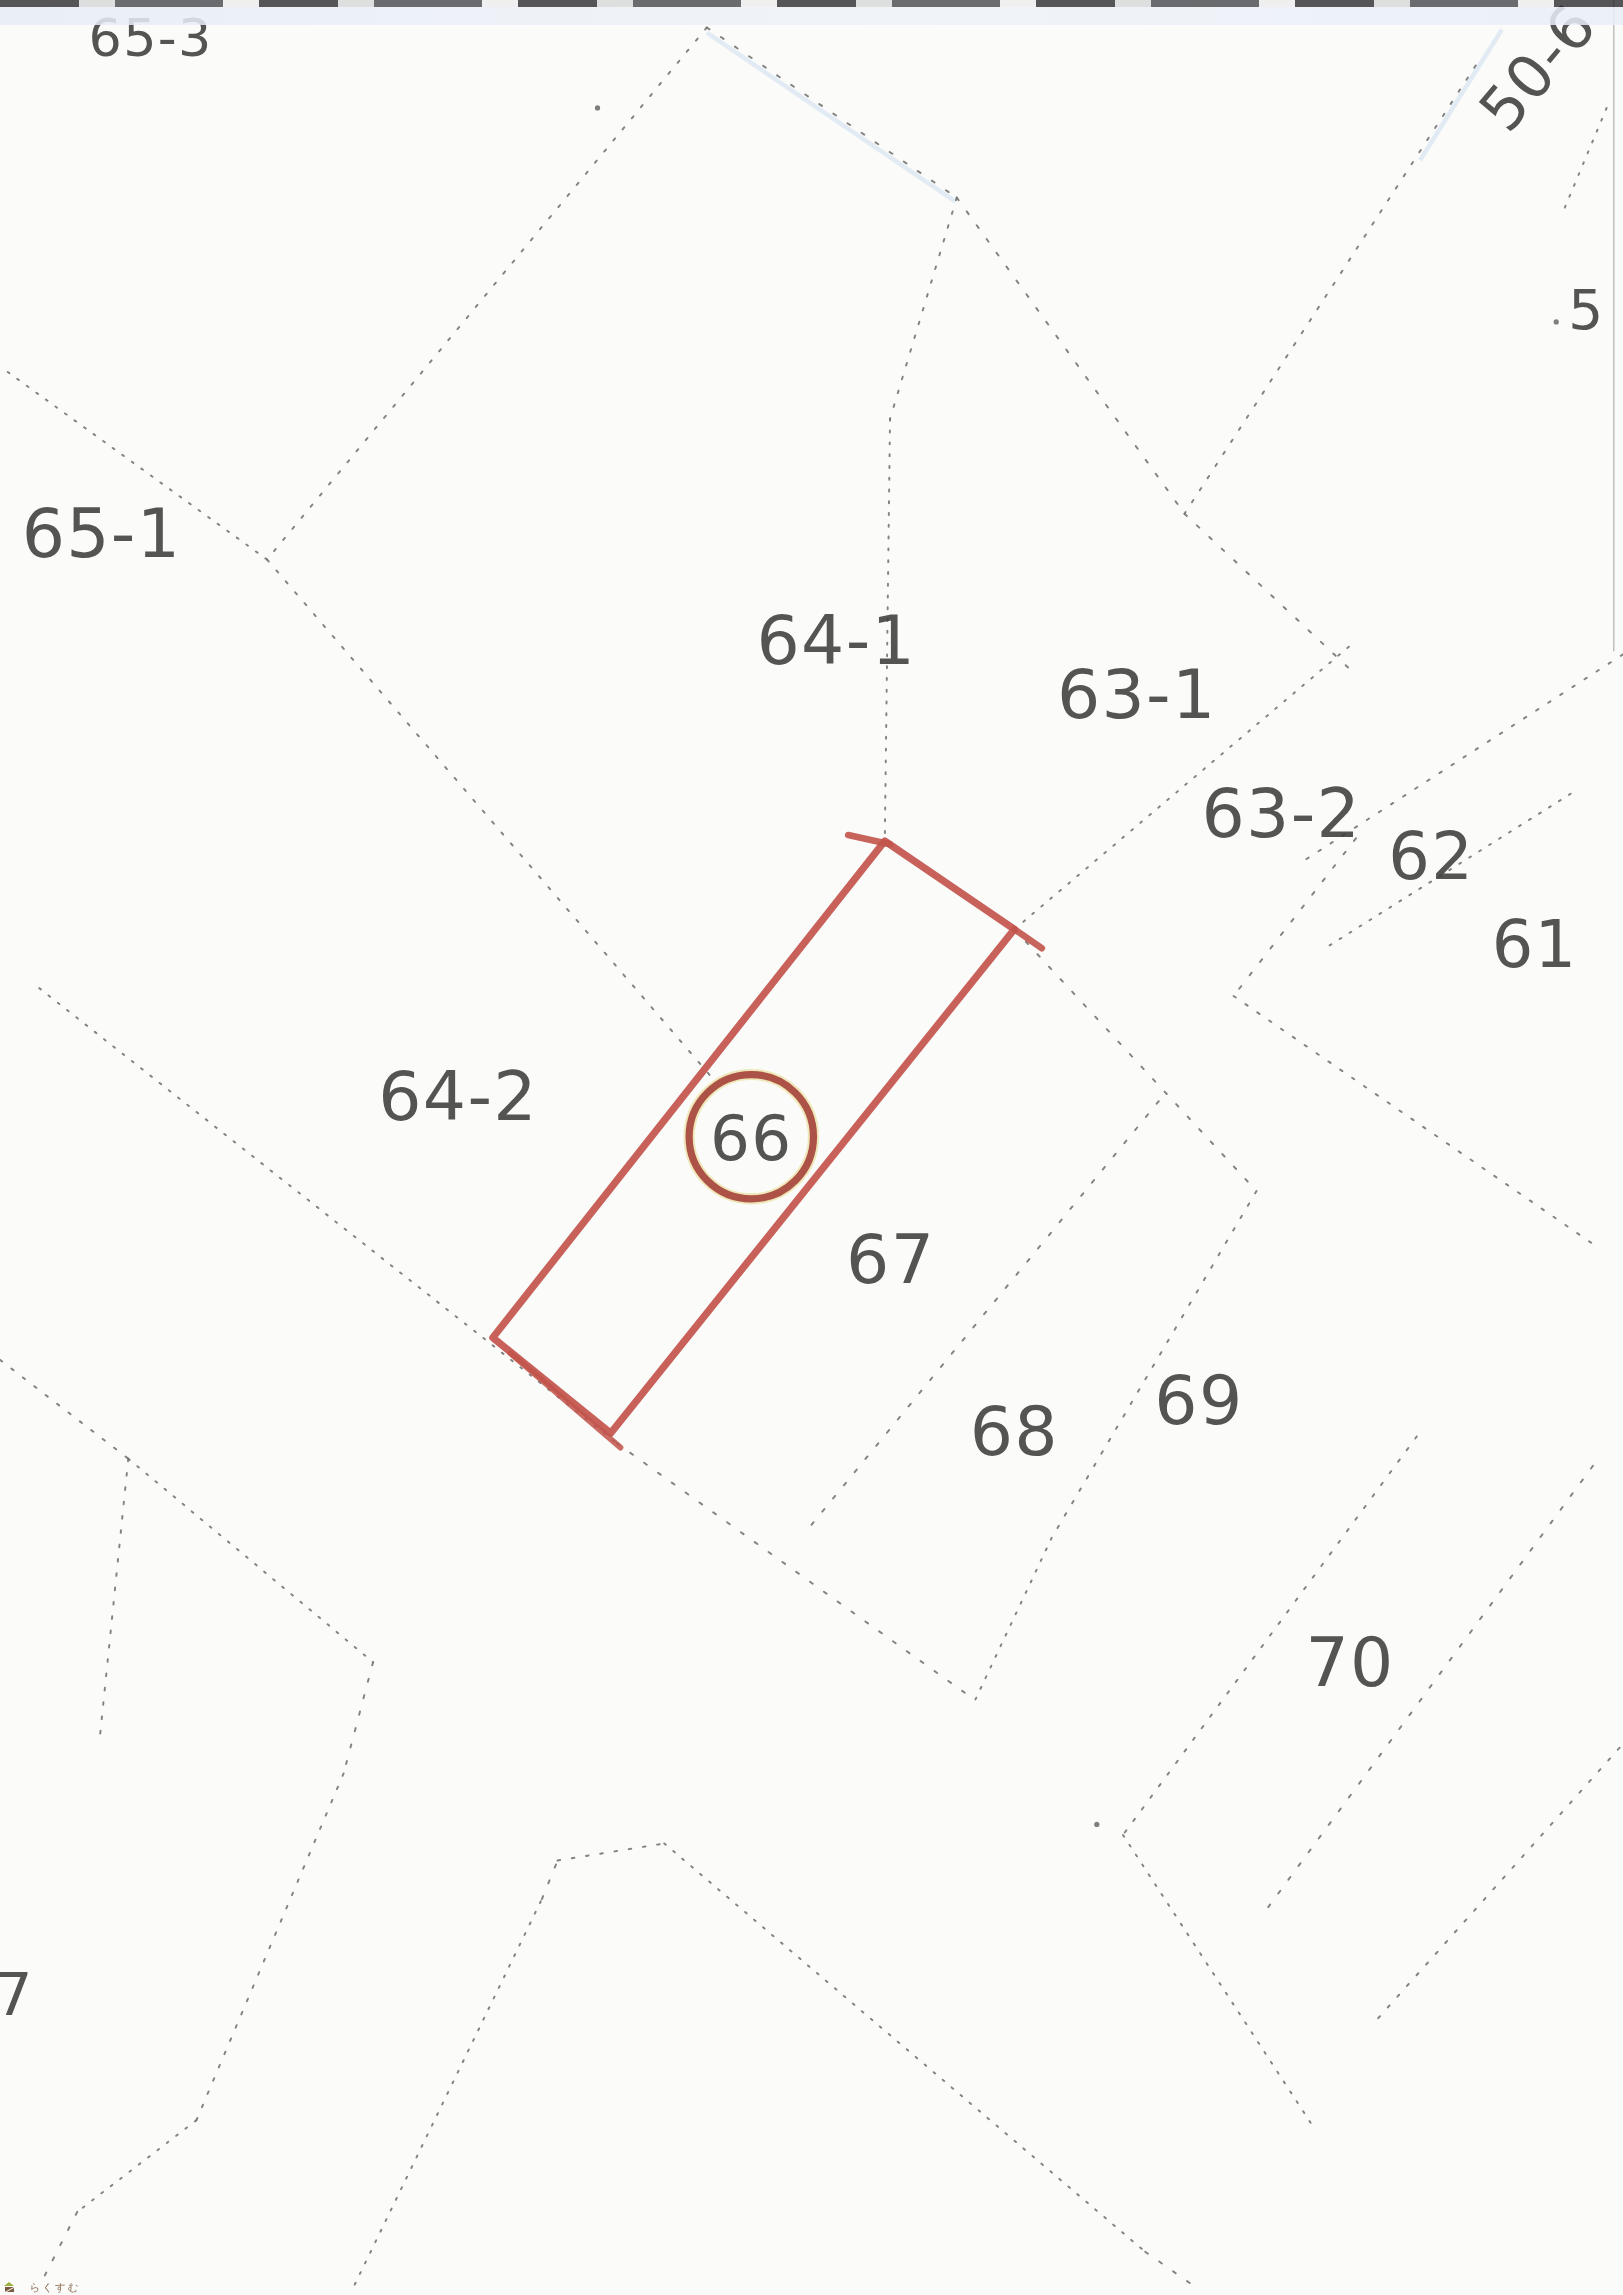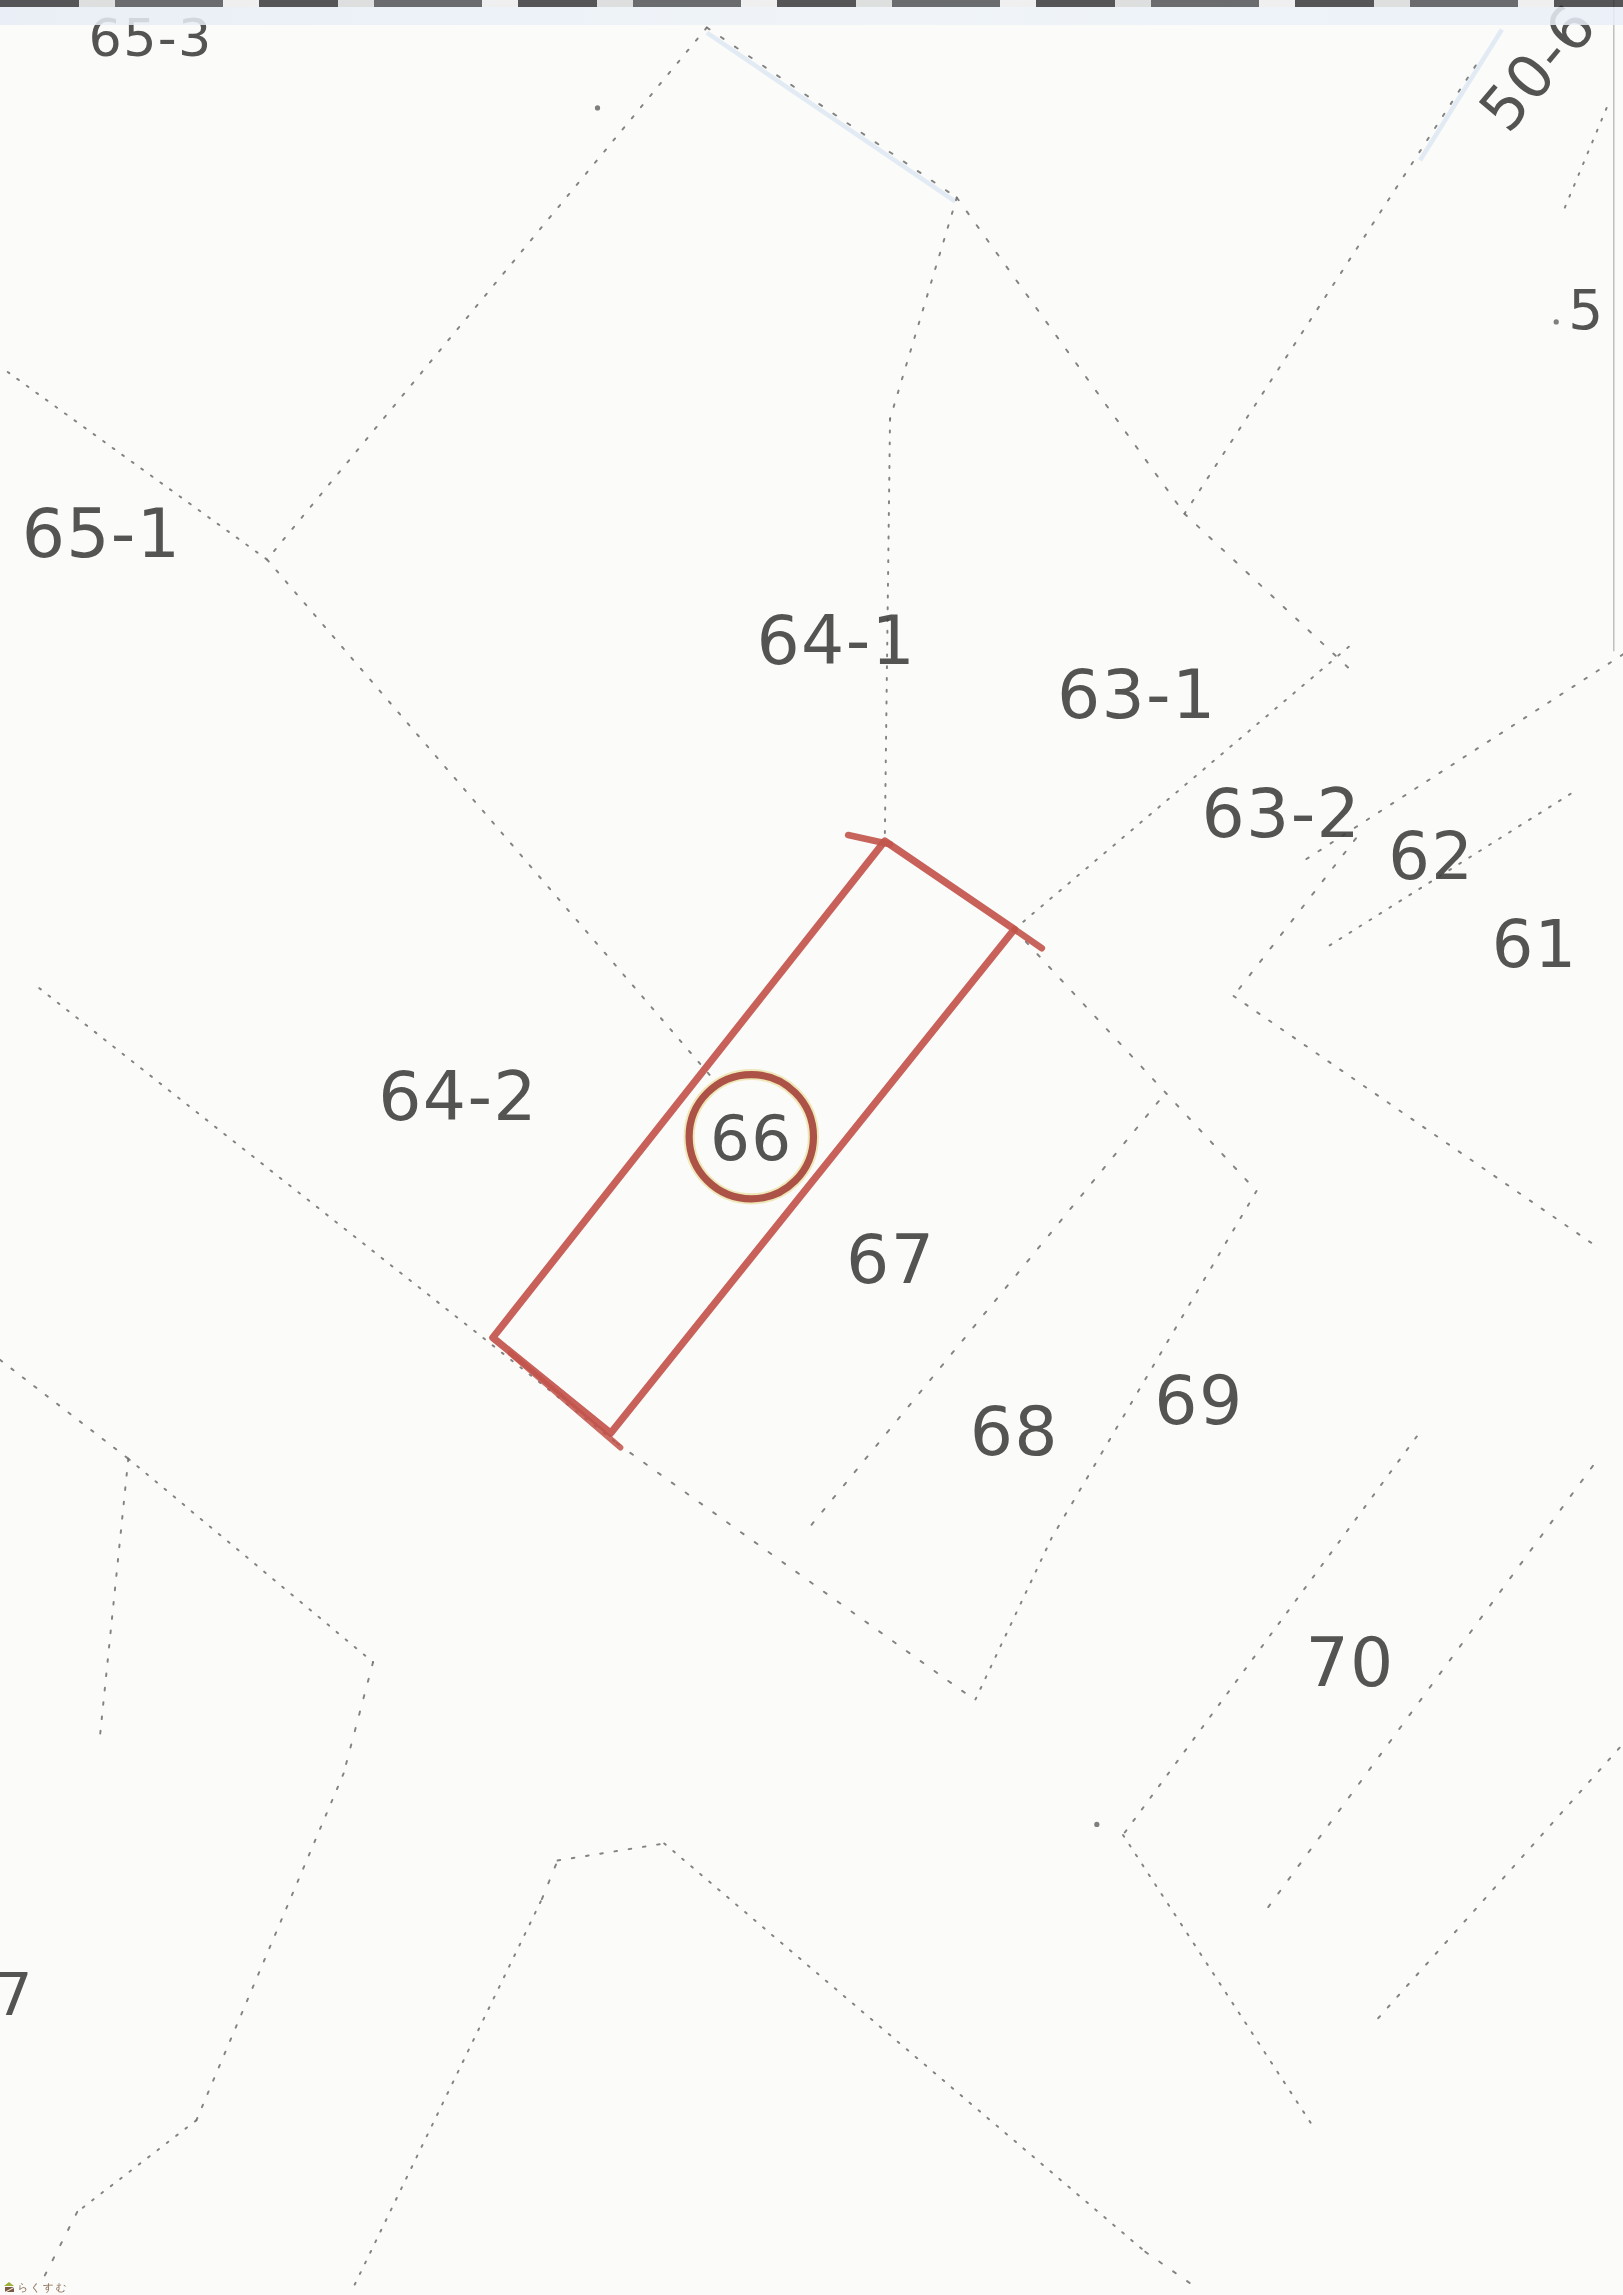--- a/index.html
+++ b/index.html
@@ -17,21 +17,21 @@
       rgba(50,52,56,.8) 115px 223px, rgba(180,185,190,.2) 223px 259px);
     opacity:.9;
   }
   .top-blue-band{
     position:absolute;left:0;top:7.2px;width:100%;height:17.7px;
     background:linear-gradient(90deg,#e7edf6 0%,#eef3f9 55%,#e9eff8 100%);
     opacity:.85;
   }
   .logo{
     position:absolute;left:3.9px;top:2280px;height:14.4px;
-    display:flex;align-items:center;gap:3px;
+    display:flex;align-items:center;gap:15px;
   }
   .logo-house{position:relative;width:10.5px;height:10.5px;}
   .logo-roof{
     position:absolute;left:0;top:0;width:0;height:0;
     border-left:5.2px solid transparent;border-right:5.2px solid transparent;
     border-bottom:4.6px solid #9fb13b;
   }
   .logo-body{
     position:absolute;left:0.7px;top:4.6px;width:9.2px;height:5.9px;background:#7a5a43;
     overflow:hidden;

